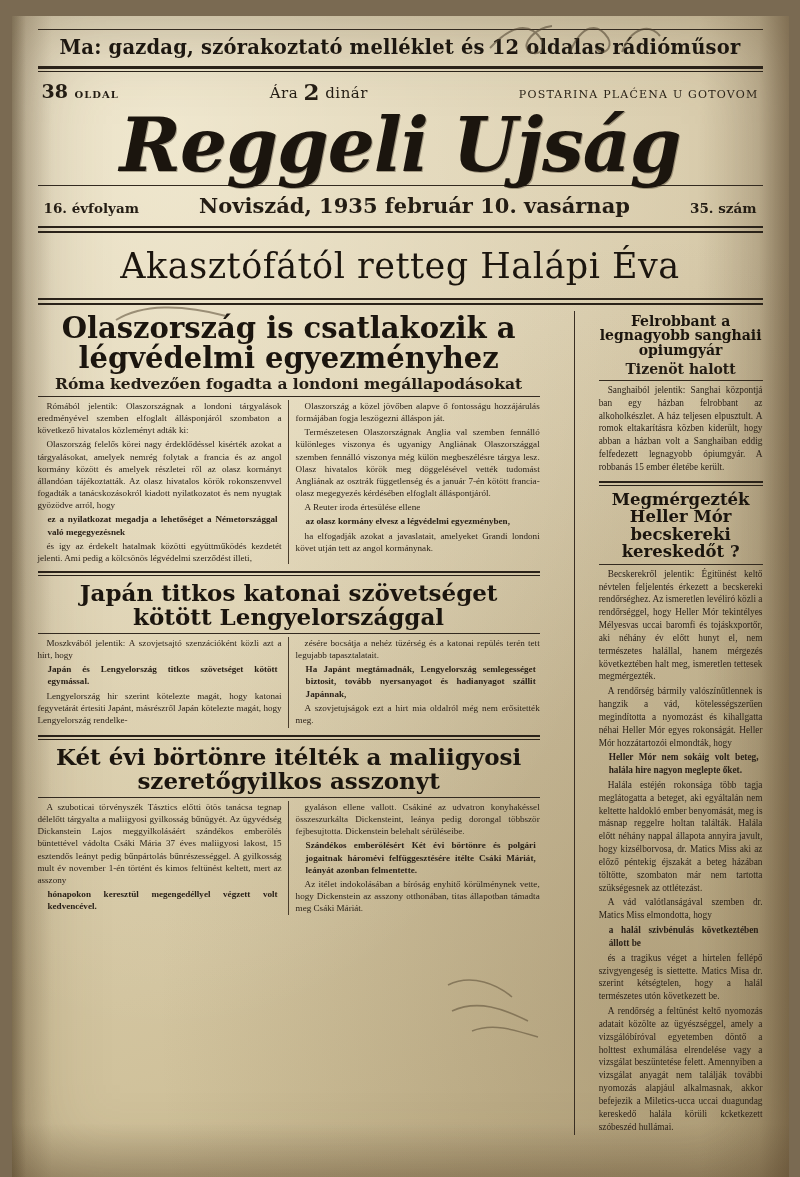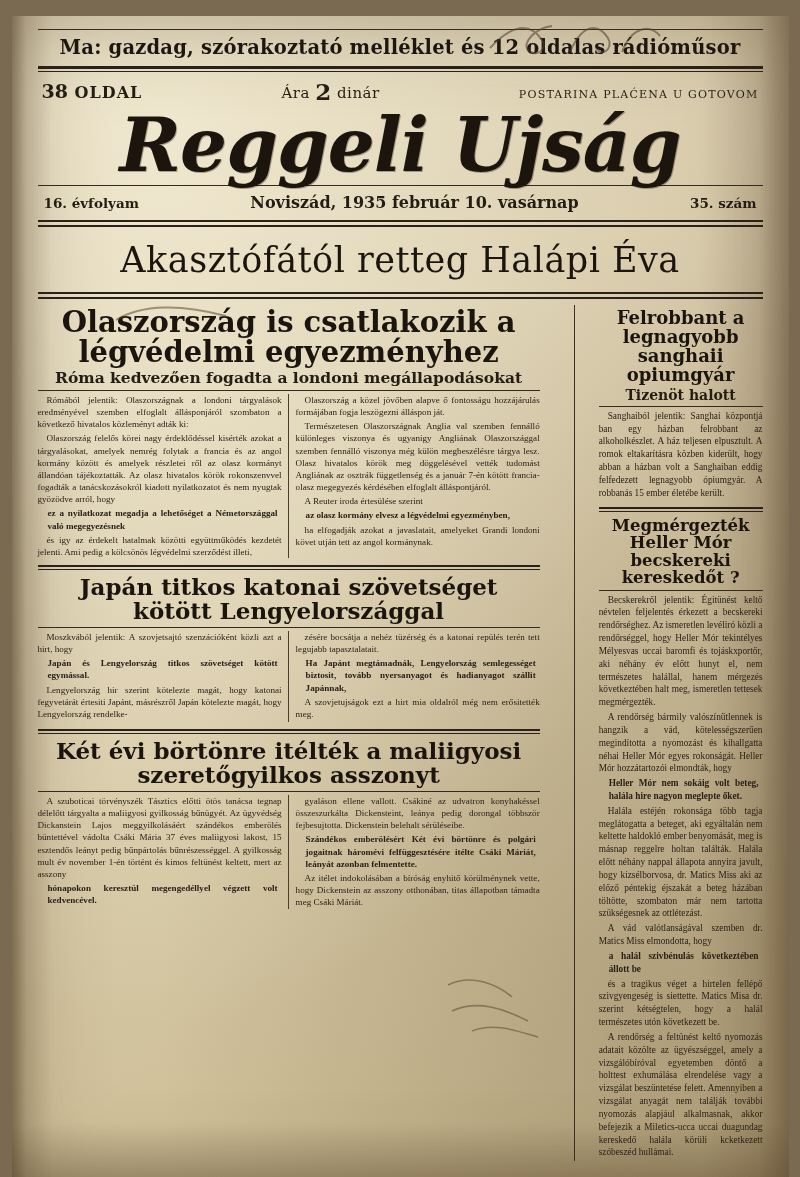--- a/index.html
+++ b/index.html
@@ -73,21 +73,21 @@
     align-items: baseline;
     justify-content: space-between;
     padding: 6px 4px 2px 4px;
     font-family: "DejaVu Serif", serif;
   }
   .meta-left {
     font-size: 19px;
     font-weight: bold;
   }
   .meta-left .small {
-    font-size: 16px;
+    font-size: 10px;
     letter-spacing: 1px;
   }
   .meta-center {
     font-size: 15px;
     letter-spacing: 0.5px;
   }
   .meta-center .big {
     font-size: 23px;
     font-weight: bold;
     vertical-align: -2px;
@@ -117,21 +117,21 @@
   .issue-row {
     display: flex;
     justify-content: space-between;
     align-items: baseline;
     font-family: "DejaVu Serif", serif;
     font-size: 13.5px;
     font-weight: bold;
     padding: 4px 6px 2px 6px;
   }
   .issue-row .mid {
-    font-size: 16px;
+    font-size: 21px;
   }
 
   
   .lead-head {
     text-align: center;
     font-family: "DejaVu Serif", serif;
     font-weight: normal;
     font-size: 35px;
     letter-spacing: 0.5px;
     padding: 7px 0 6px 0;
@@ -306,21 +306,21 @@
         <h1 class="story">Olaszország is csatlakozik a légvédelmi egyezményhez</h1>
         <h3 class="sub">Róma kedvezően fogadta a londoni megállapodásokat</h3>
         <div class="rule-thin"></div>
         <div class="two-col">
           <p class="body">Rómából jelentik: Olaszországnak a londoni tárgyalások eredményével szemben elfoglalt állásponjáról szombaton a következő hivatalos közleményt adták ki:</p>
           <p class="body">Olaszország felelős körei nagy érdeklődéssel kisérték azokat a tárgyalásokat, amelyek nemrég folytak a francia és az angol kormány között és amelyek részletei ről az olasz kormányt állandóan tájékoztatták. Az olasz hivatalos körök rokonszenvvel fogadták a tanácskozásokról kiadott nyilatkozatot és nem nyugtak gyözödve arról, hogy</p>
           <p class="body indentblock">ez a nyilatkozat megadja a lehetőséget a Németországgal való megegyezésnek</p>
           <p class="body">és igy az érdekelt hatalmak közötti együttműködés kezdetét jelenti. Ami pedig a kölcsönös légvédelmi szerződést illeti,</p>
           <p class="body">Olaszország a közel jövőben alapve ő fontosságu hozzájárulás formájában fogja leszögezni álláspon ját.</p>
           <p class="body">Természetesen Olaszországnak Anglia val szemben fennálló különleges viszonya és ugyanigy Angliának Olaszországgal szemben fennálló viszonya még külön megbeszélésre tárgya lesz. Olasz hivatalos körök meg döggelésével vették tudomást Angliának az osztrák függetlenség és a január 7-én kötött francia-olasz megegyezés kérdésében elfoglalt álláspontjáról.</p>
-          <p class="body">A Reuter iroda értesülése szerint</p>
+          <p class="body">A Reuter iroda értesülése ellene</p>
           <p class="body indentblock">az olasz kormány elvesz a légvédelmi egyezményben,</p>
           <p class="body">ha elfogadják azokat a javaslatait, amelyeket Grandi londoni követ utján tett az angol kormánynak.</p>
         </div>
 
         <div class="sep-band"></div>
 
         <h2 class="story">Japán titkos katonai szövetséget kötött Lengyelországgal</h2>
         <div class="rule-thin"></div>
         <div class="two-col">
           <p class="body">Moszkvából jelentik: A szovjetsajtó szenzációként közli azt a hirt, hogy</p>
@@ -342,21 +342,21 @@
           <p class="body indentblock">Szándékos emberölésért Két évi börtönre és polgári jogaitnak háromévi felfüggesztésére itélte Csáki Máriát, leányát azonban felmentette.</p>
           <p class="body">Az itélet indokolásában a bíróság enyhitő körülménynek vette, hogy Dickenstein az asszony otthonában, titas állapotban támadta meg Csáki Máriát.</p>
         </div>
 
       </div>
 
       <div class="vdivider"></div>
 
       <div class="col-side sidecol">
 
-        <h2 class="story" style="font-size:18px;">Felrobbant a legnagyobb sanghaii opiumgyár</h2>
+        <h2 class="story" style="font-size:14px;">Felrobbant a legnagyobb sanghaii opiumgyár</h2>
         <h4 class="sideheadsm">Tizenöt halott</h4>
         <div class="rule-thin"></div>
         <p class="body">Sanghaiból jelentik: Sanghai központjá ban egy házban felrobbant az alkoholkészlet. A ház teljesen elpusztult. A romok eltakarításra közben kiderült, hogy abban a házban volt a Sanghaiban eddig felfedezett legnagyobb ópiumgyár. A robbanás 15 ember életébe került.</p>
 
         <div class="sep-band"></div>
 
         <h2 class="story" style="font-size:16.5px;">Megmérgezték Heller Mór becskereki kereskedőt ?</h2>
         <div class="rule-thin"></div>
         <p class="body">Becskerekről jelentik: Égitünést keltő névtelen feljelentés érkezett a becskereki rendőrséghez. Az ismeretlen levéliró közli a rendőrséggel, hogy Heller Mór tekintélyes Mélyesvas uccai baromfi és tojáskxportőr, aki néhány év előtt hunyt el, nem természetes halállal, hanem mérgezés következtében halt meg, ismeretlen tettesek megmérgezték.</p>
         <p class="body">A rendőrség bármily valószínűtlennek is hangzik a vád, kötelességszerűen megindította a nyomozást és kihallgatta néhai Heller Mór egyes rokonságát. Heller Mór hozzátartozói elmondták, hogy</p>

